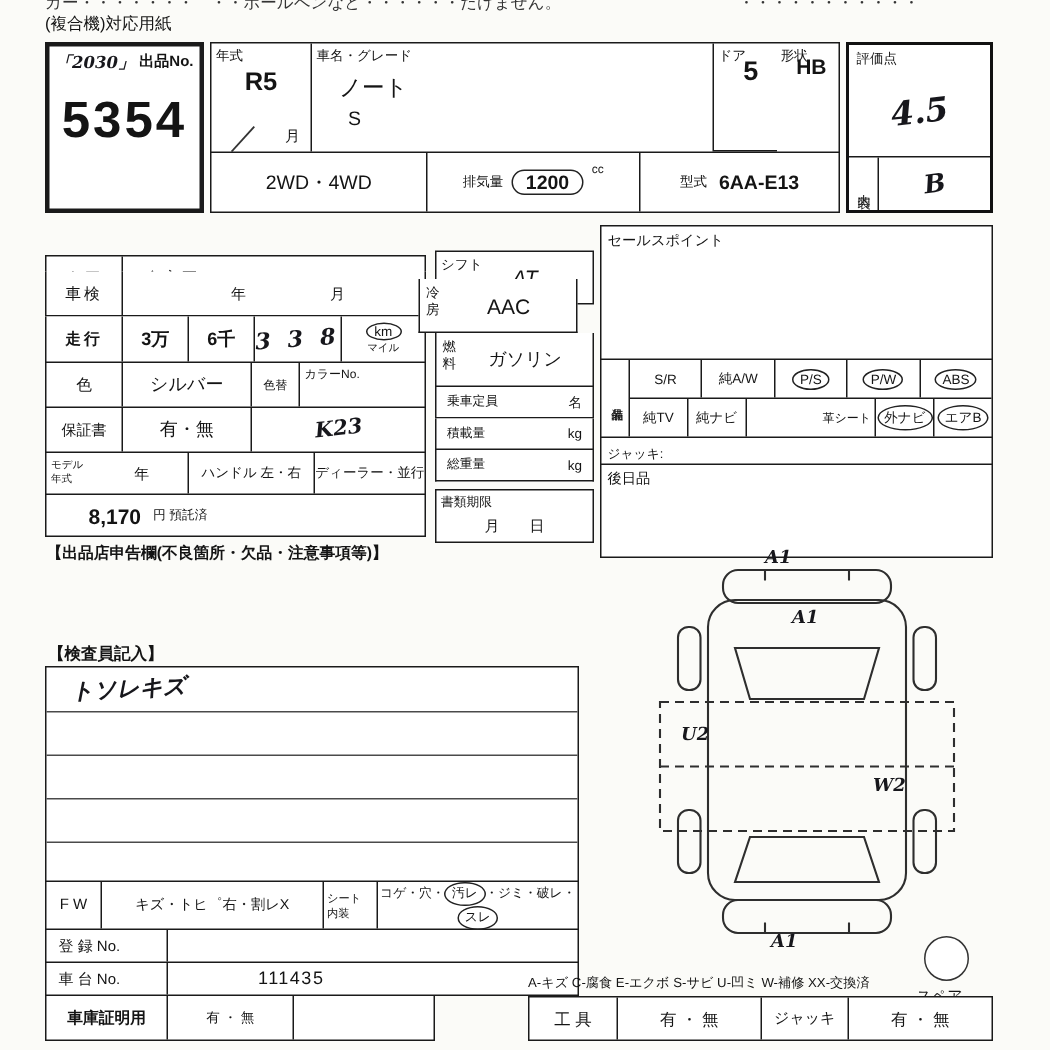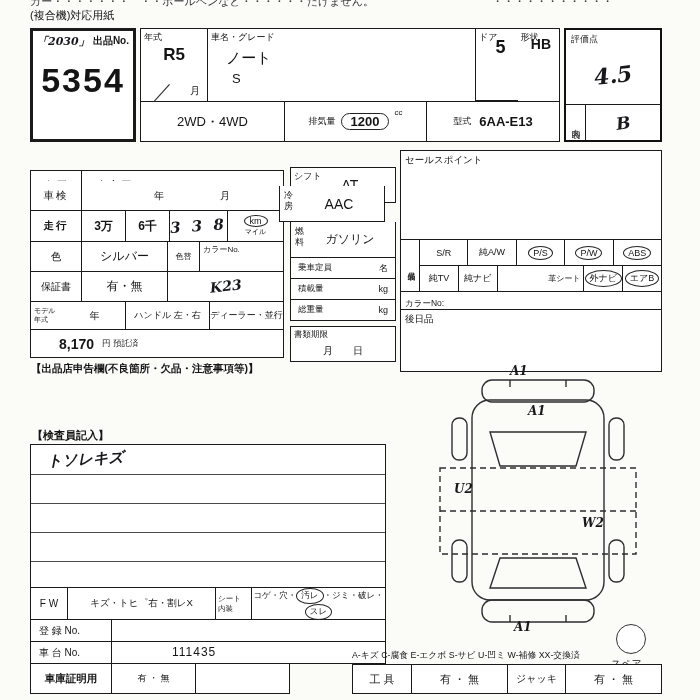--- a/index.html
+++ b/index.html
@@ -148,21 +148,21 @@
     <div class="cell" style="flex:1;display:flex;align-items:center;">
       <span style="font-size:14px;font-weight:bold;margin-left:28px;">8,170</span>
       <span style="font-size:8.5px;margin-left:8px;">円 預託済</span>
     </div>
   </div>
 
   <div class="abs" style="left:31px;top:362px;font-size:10.5px;font-weight:bold;">【出品店申告欄(不良箇所・欠品・注意事項等)】</div>
 
   <div class="abs bx" style="left:290px;top:150px;width:106px;height:36px;margin-top:17px;">
     <span class="lb" style="position:absolute;left:3px;top:2px;">シフト</span>
-    <div class="c" style="height:100%;padding-left:14px;font-size:14px;">AT</div>
+    <div class="c" style="height:100%;padding-left:14px;font-size:14px;font-style:italic;">AT</div>
   </div>
   <div class="abs bx nt" style="left:279px;top:186px;width:106px;height:36px;">
     <span class="lb" style="position:absolute;left:4px;top:4px;width:12px;word-break:break-all;line-height:1.2;">冷房</span>
     <div class="c" style="height:100%;padding-left:14px;font-size:14px;">AAC</div>
   </div>
   <div class="abs bx nt" style="left:290px;top:222px;width:106px;height:36px;">
     <span class="lb" style="position:absolute;left:4px;top:4px;width:12px;word-break:break-all;line-height:1.2;">燃料</span>
     <div class="c" style="height:100%;padding-left:14px;font-size:12px;">ガソリン</div>
   </div>
   <div class="abs bx nt" style="left:290px;top:258px;width:106px;height:21px;display:flex;align-items:center;justify-content:space-between;padding:0 7px;">
@@ -220,21 +220,21 @@
             <span style="font-size:9px;" class="circ2">外ナビ</span>
           </div>
         <div class="cell c" style="flex:1;">
             <span style="font-size:9px;" class="circ2">エアB</span>
           </div>
       </div>
     </div>
   </div>
 
   <div class="abs bx nt" style="left:400px;top:292px;width:262px;height:18px;">
-    <span style="font-size:8.5px;padding-left:4px;line-height:16px;">カラーNo:</span>
+    <span style="font-size:8.5px;padding-left:4px;line-height:16px;">ジャッキ:</span>
   </div>
   <div class="abs bx nt" style="left:400px;top:310px;width:262px;height:62px;">
     <span style="font-size:9.5px;padding:3px 0 0 4px;display:block;">後日品</span>
   </div>
 
   <div class="abs" style="left:412px;top:374px;width:252px;height:256px;">
     <svg viewBox="0 0 252 256" width="252" height="256">
       <g stroke="#2e2e2e" stroke-width="1.4" fill="none">
         <rect x="40" y="44" width="15" height="42" rx="7"></rect>
         <rect x="197" y="44" width="15" height="42" rx="7"></rect>

